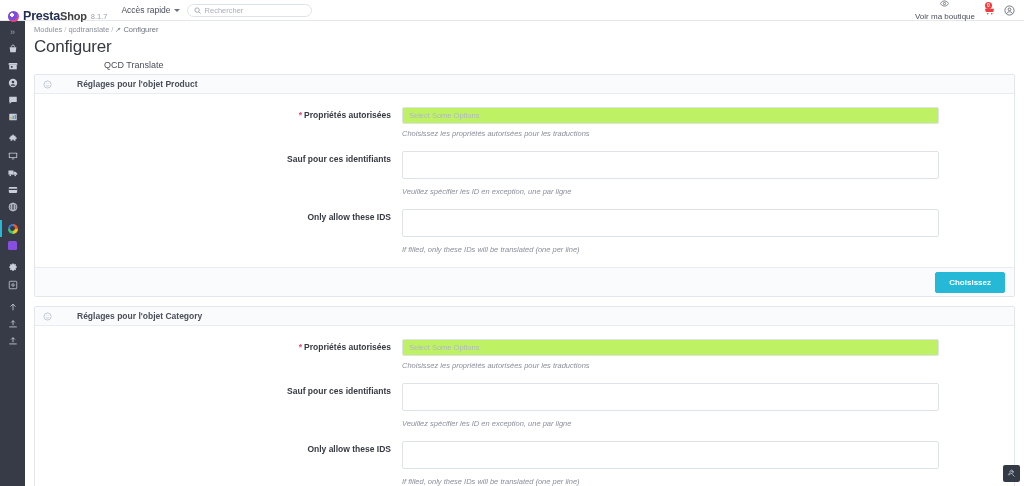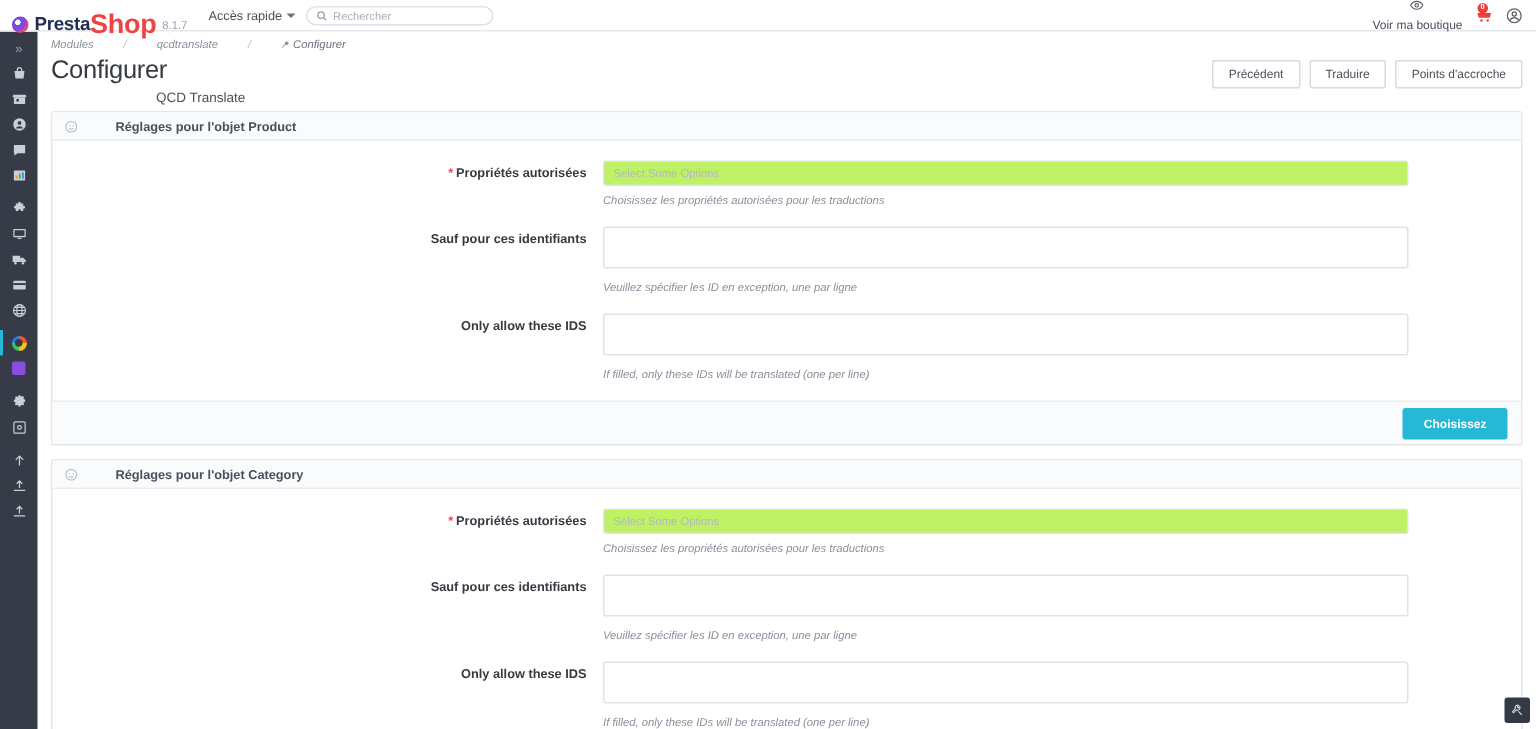--- a/index.html
+++ b/index.html
@@ -22,21 +22,21 @@
     z-index: 40;
   }
   .brand { display: flex; align-items: center; margin-left: 8px; margin-top: 12px; }
   .brand-logo {
     width: 11px; height: 11px; border-radius: 50%;
     background: radial-gradient(circle at 35% 35%, #ffffff 0 18%, #7a4ce0 19% 55%, #e8447f 56% 100%);
     margin-right: 4px;
     box-shadow: inset 0 0 0 0.5px rgba(0,0,0,.08);
   }
   .brand-presta { font-size: 12.5px; font-weight: bold; color: #232e53; letter-spacing: -.2px; }
-  .brand-shop   { font-size: 18px; font-weight: bold; color: #ef4444; letter-spacing: -.2px; }
+  .brand-shop   { font-size: 11px; font-weight: bold; color: #404040; letter-spacing: -.2px; }
   .brand-version { font-size: 7.5px; color: #9aa0ae; margin-left: 4px; }
 
   .quick-access {
     margin-left: 14px; font-size: 8.5px; color: #4a4f5a;
     display: flex; align-items: center; gap: 3px; cursor: pointer;
   }
   .caret-dn {
     width: 0; height: 0;
     border-left: 3px solid transparent; border-right: 3px solid transparent;
     border-top: 3.5px solid #6b7280;
@@ -114,21 +114,21 @@
   .content {
     position: absolute; top: 21px; left: 25px;
     width: 999px; height: 465px;
     background: #ffffff;
     overflow: hidden;
   }
 
   .breadcrumb {
     font-size: 7.5px; color: #8a8f9b;
     padding: 4px 0 0 9px;
-    display: flex; align-items: center; gap: 20px; font-style: italic;
+    display: flex; align-items: center; gap: 2px;
   }
   .breadcrumb a { color: #8a8f9b; text-decoration: none; cursor: pointer; }
   .bc-sep { color: #b8bcc6; }
   .bc-current { display: flex; align-items: center; gap: 2px; color: #6d727e; }
   .wrench-ico { width: 6px; height: 6px; }
 
   .page-head {
     position: relative;
     padding: 2px 0 0 9px;
     height: 40px;
@@ -397,25 +397,20 @@
       <svg class="wrench-ico" viewBox="0 0 24 24" fill="#8a8f9b">
         <path d="M21 4a6 6 0 01-8 7.6L5 19.6 3.4 18l8-8A6 6 0 0121 4z"></path>
       </svg>
       <span>Configurer</span>
     </span>
   </div>
 
   <div class="page-head">
     <div class="page-title">Configurer</div>
     <div class="page-sub">QCD Translate</div>
-    <div class="head-actions">
-      <button class="btn-outline">Précédent</button>
-      <button class="btn-outline">Traduire</button>
-      <button class="btn-outline">Points d'accroche</button>
-    </div>
   </div>
 
   <div class="panel">
     <div class="panel-head">
       <svg class="panel-head-ico" viewBox="0 0 24 24" fill="none" stroke="#aeb3be" stroke-width="1.8">
         <circle cx="12" cy="12" r="9.5"></circle>
           <circle cx="8.7" cy="10" r="1" fill="#aeb3be" stroke="none"></circle>
         <circle cx="15.3" cy="10" r="1" fill="#aeb3be" stroke="none"></circle>
           <path d="M8.3 14.6c1 1.2 2.2 1.8 3.7 1.8s2.7-.6 3.7-1.8"></path>
       </svg>

